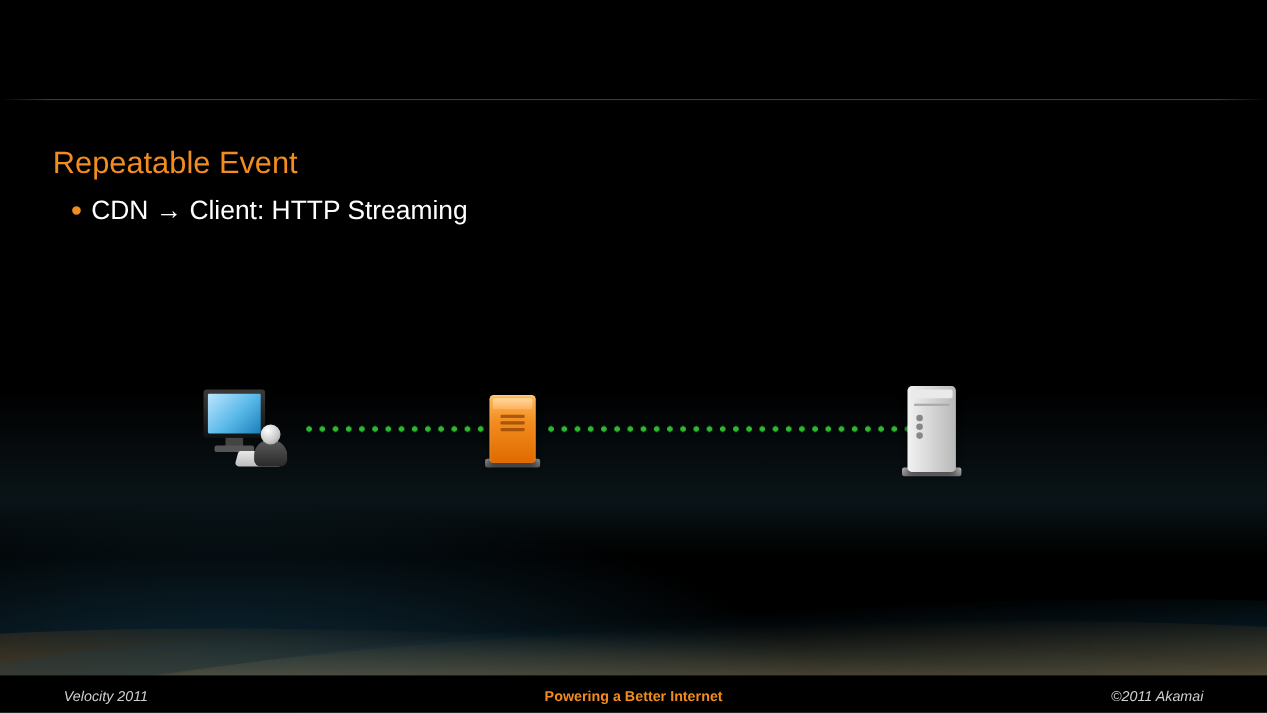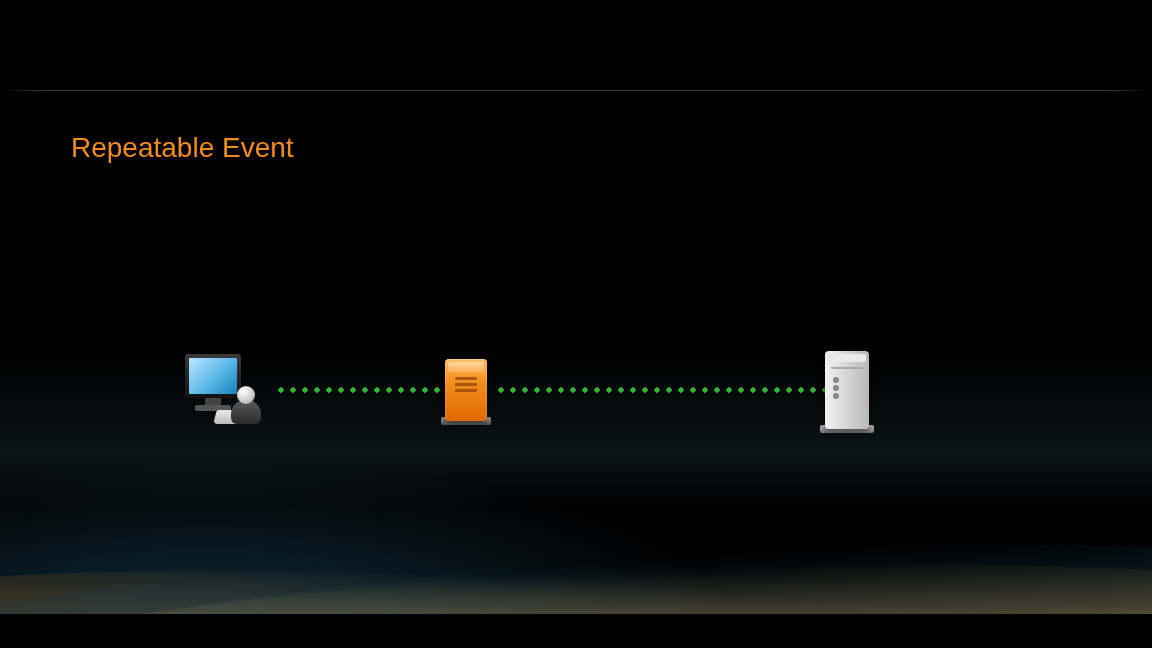--- a/index.html
+++ b/index.html
@@ -12,21 +12,21 @@
   }
   
   .title-wrap { position:absolute; top:35px; left:50px; display:flex; align-items:center; }
   .accent-bar { width:10px; height:42px; background:#0a63a6; margin-right:12px; }
   .title { font-size:32px; color:#fff; font-weight:400; }
   .logo { position:absolute; top:38px; right:48px; display:flex; align-items:center; }
   .logo-swoosh { position:relative; width:36px; height:36px; margin-right:4px; }
   .logo-text { font-size:22px; font-weight:bold; color:#f28c1e; font-style:italic; letter-spacing:-0.5px; }
   .hr { position:absolute; top:90px; left:0; right:0; height:1px; background:linear-gradient(to right, rgba(120,120,120,0) 0%, rgba(120,120,120,0.5) 4%, rgba(120,120,120,0.5) 96%, rgba(120,120,120,0) 100%); }
   
-  .subtitle { position:absolute; top:132px; left:71px; font-size:28px; color:#f28c1e; }
+  .subtitle { position:absolute; top:132px; left:48px; font-size:28px; color:#f28c1e; }
   .bullets { position:absolute; top:178px; left:64px; font-size:24px; color:#fff; }
   .bullets li { list-style:none; margin-bottom:6px; }
   .bullet-dot { color:#f28c1e; margin-right:8px; font-size:18px; position:relative; top:-3px; }
   
   .diagram { position:absolute; top:330px; left:185px; right:220px; height:120px; }
   .node { position:absolute; top:50%; transform:translateY(-50%); }
   .node-client { left:0; }
   .node-cdn { left:260px; }
   .node-origin { left:640px; }
   .dotted-line { position:absolute; top:50%; height:6px; transform:translateY(-50%); background-image:radial-gradient(circle, #2eb82e 2.5px, transparent 2.8px); background-size:12px 6px; background-repeat:repeat-x; }
@@ -87,20 +87,21 @@
 
 <div class="slide">
 
 
 
   <div class="hr"></div>
 
   <div class="subtitle">Repeatable Event</div>
 
   <ul class="bullets">
+    <li><span class="bullet-dot">●</span><span>CDN → Client: HTTP Streaming</span></li>
   </ul>
 
   <div class="diagram">
     <div class="dotted-line line1"></div>
     <div class="dotted-line line2"></div>
     <div class="green-dot gd1"></div>
 
     <div class="node node-client">
       <div class="client">
         <div class="monitor">
@@ -138,14 +139,19 @@
     </div>
   </div>
 
   <div class="footer-wave">
     <div class="wave w4"></div>
     <div class="wave w3"></div>
     <div class="wave w2"></div>
     <div class="wave w1"></div>
   </div>
   <div class="footer-bar"></div>
+  <div class="footer">
+    <span class="foot-left">Velocity 2011</span>
+    <span class="foot-center">Powering a Better Internet</span>
+    <span class="foot-right">©2011 Akamai</span>
+  </div>
 
 </div>
 
 </body></html>

